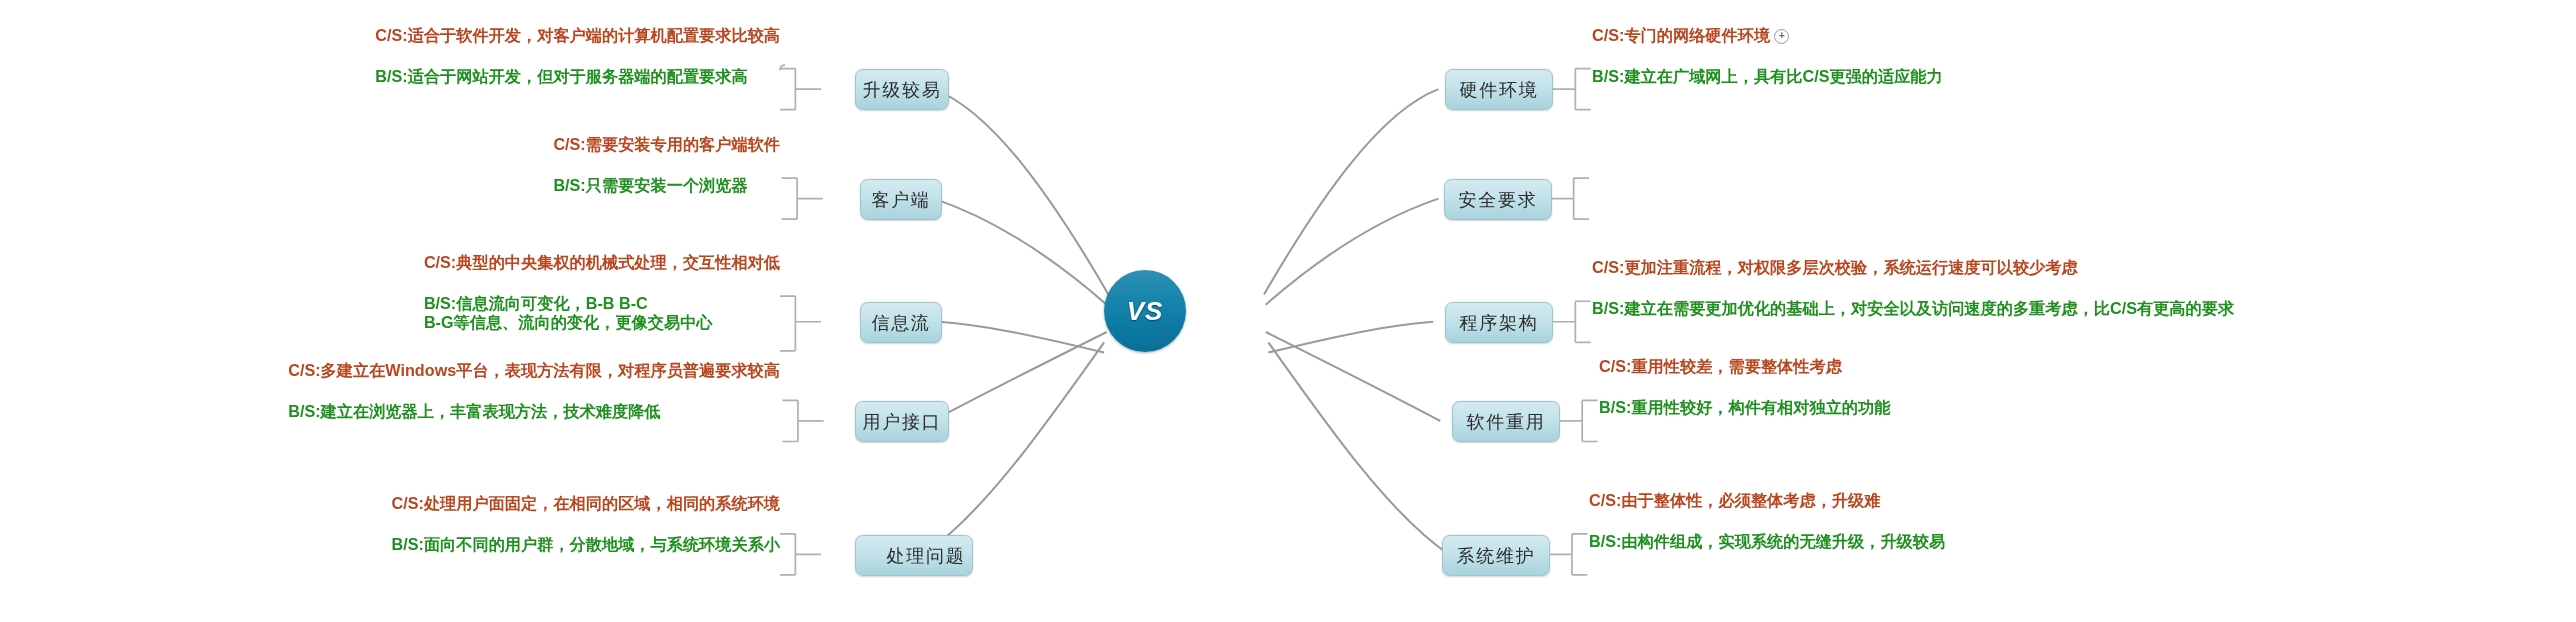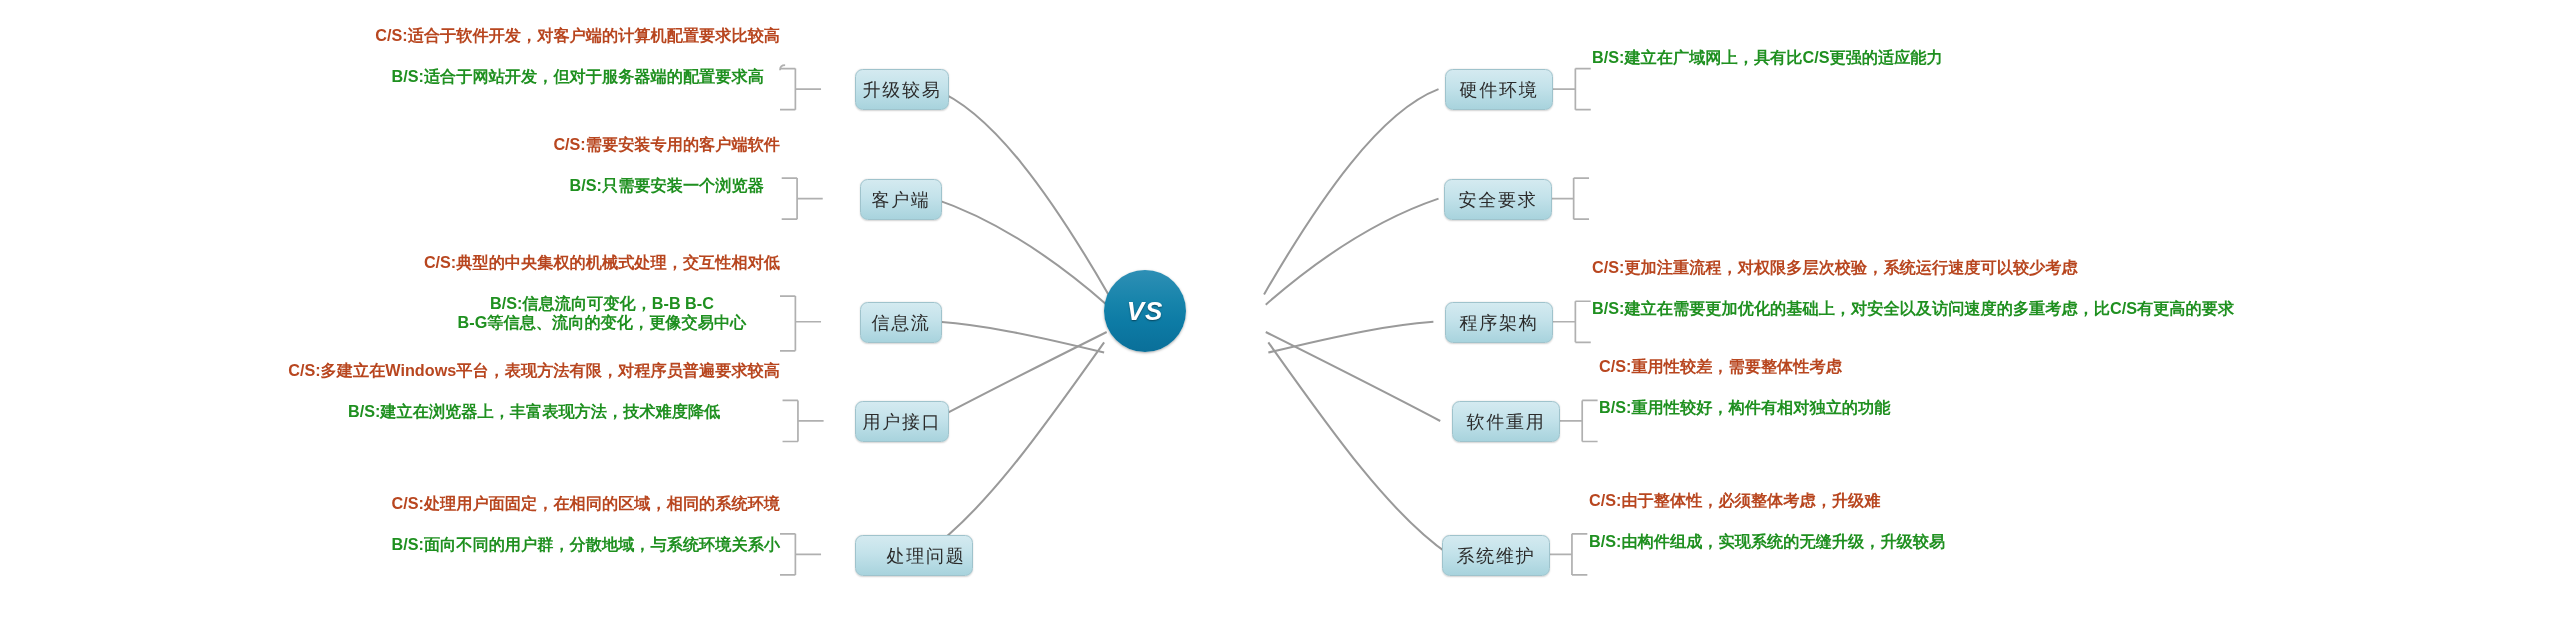--- a/index.html
+++ b/index.html
@@ -53,21 +53,21 @@
   
   .leaf{
     position:absolute;
     font-size:16.2px;
     font-weight:bold;
     white-space:nowrap;
     line-height:19px;
     z-index:3;
   }
   .leaf.right{text-align:left;}
-  .leaf.left{text-align:center;}
+  .leaf.left{text-align:left;}
   .leaf .sub{display:block;}
   .cs{color:#b8461f;}
   .bs{color:#1f9020;}
   .tag{font-weight:bold;}
   .plus{
     display:inline-block;
     width:13px;height:13px;line-height:11px;
     border:0.9px solid #9a9a9a;border-radius:50%;
     color:#6d6d6d;font-size:10.3px;font-weight:bold;
     text-align:center;vertical-align:1.7px;margin-left:4.3px;
@@ -167,20 +167,21 @@
     <span class="sub cs"><span class="tag">C/S:</span><span>多建立在Windows平台，表现方法有限，对程序员普遍要求较高</span></span>
     <span class="sub bs" style="margin-top:22px;"><span class="tag">B/S:</span><span>建立在浏览器上，丰富表现方法，技术难度降低</span></span>
   </div>
 
   <div class="leaf left" style="right:1796px;top:494px;">
     <span class="sub cs"><span class="tag">C/S:</span><span>处理用户面固定，在相同的区域，相同的系统环境</span></span>
     <span class="sub bs" style="margin-top:22px;"><span class="tag">B/S:</span><span>面向不同的用户群，分散地域，与系统环境关系小</span></span>
   </div>
 
   <div class="leaf right" style="left:1592px;top:26px;">
+    <span class="sub cs"><span class="tag">C/S:</span><span>专门的网络硬件环境</span><span class="plus">+</span></span>
     <span class="sub bs" style="margin-top:22px;"><span class="tag">B/S:</span><span>建立在广域网上，具有比C/S更强的适应能力</span></span>
   </div>
 
 
   <div class="leaf right" style="left:1592px;top:258px;">
     <span class="sub cs"><span class="tag">C/S:</span><span>更加注重流程，对权限多层次校验，系统运行速度可以较少考虑</span></span>
     <span class="sub bs" style="margin-top:22px;"><span class="tag">B/S:</span><span>建立在需要更加优化的基础上，对安全以及访问速度的多重考虑，比C/S有更高的要求</span></span>
   </div>
 
   <div class="leaf right" style="left:1599px;top:357px;">

